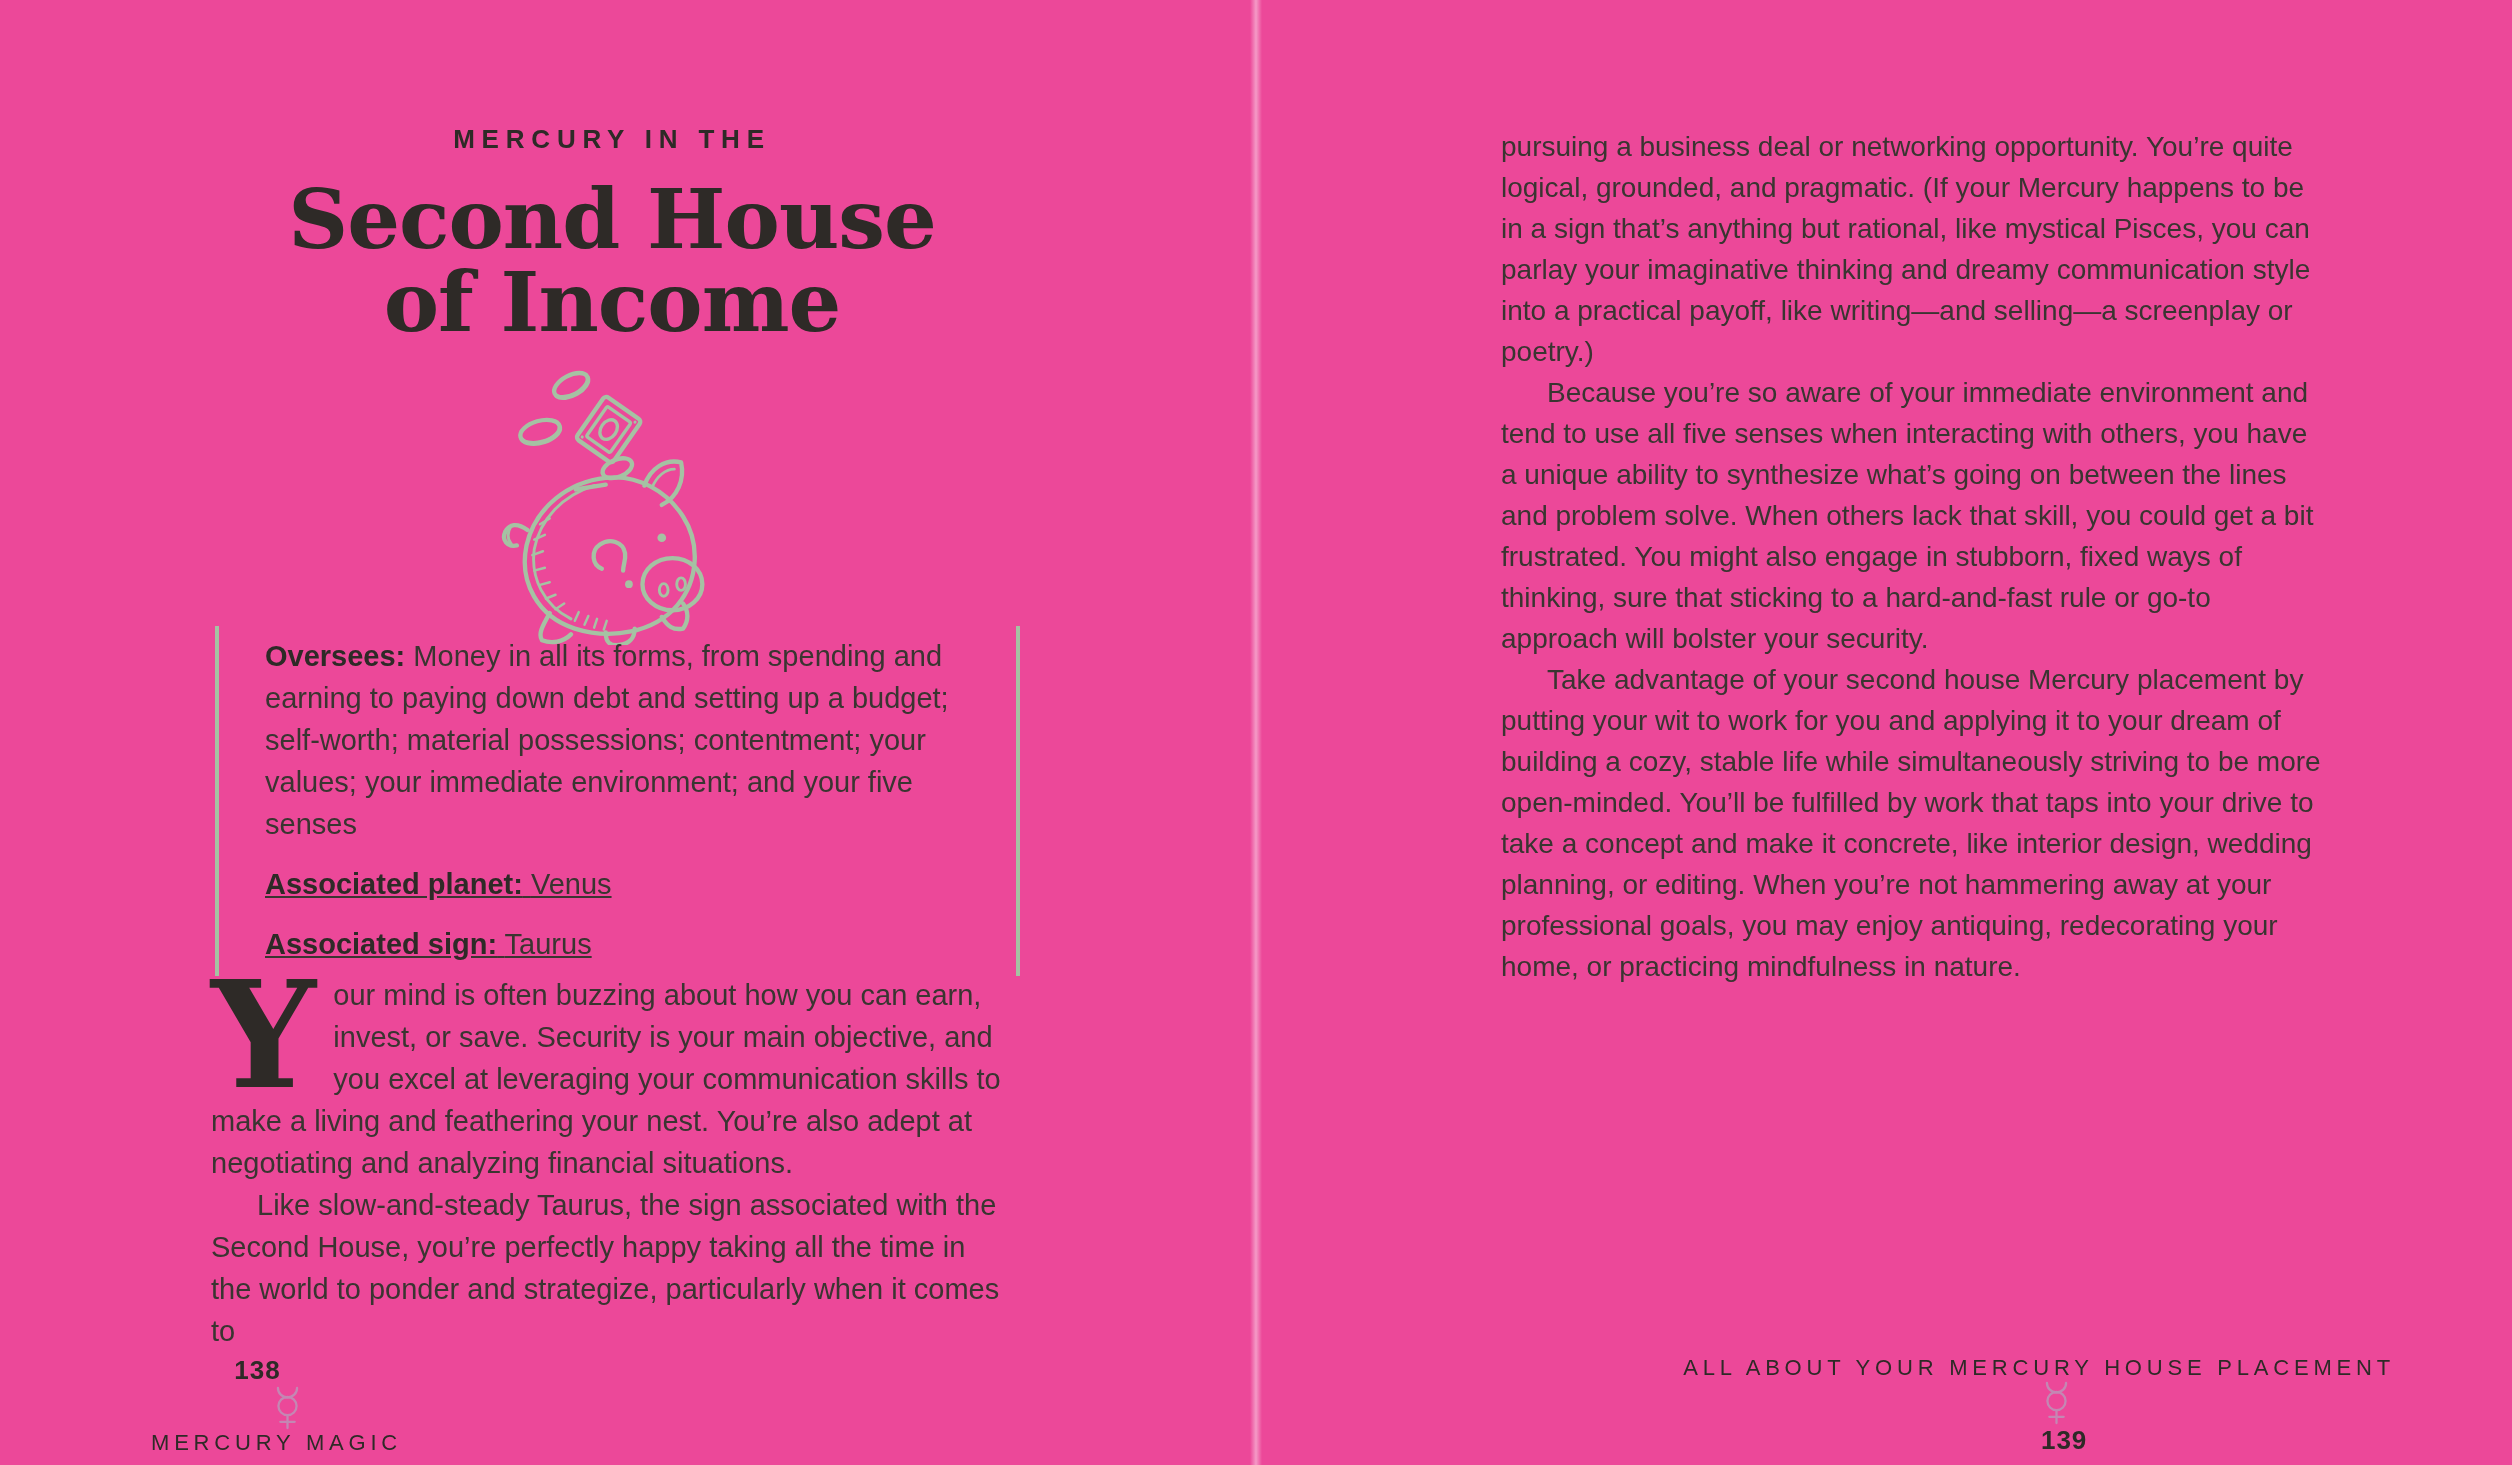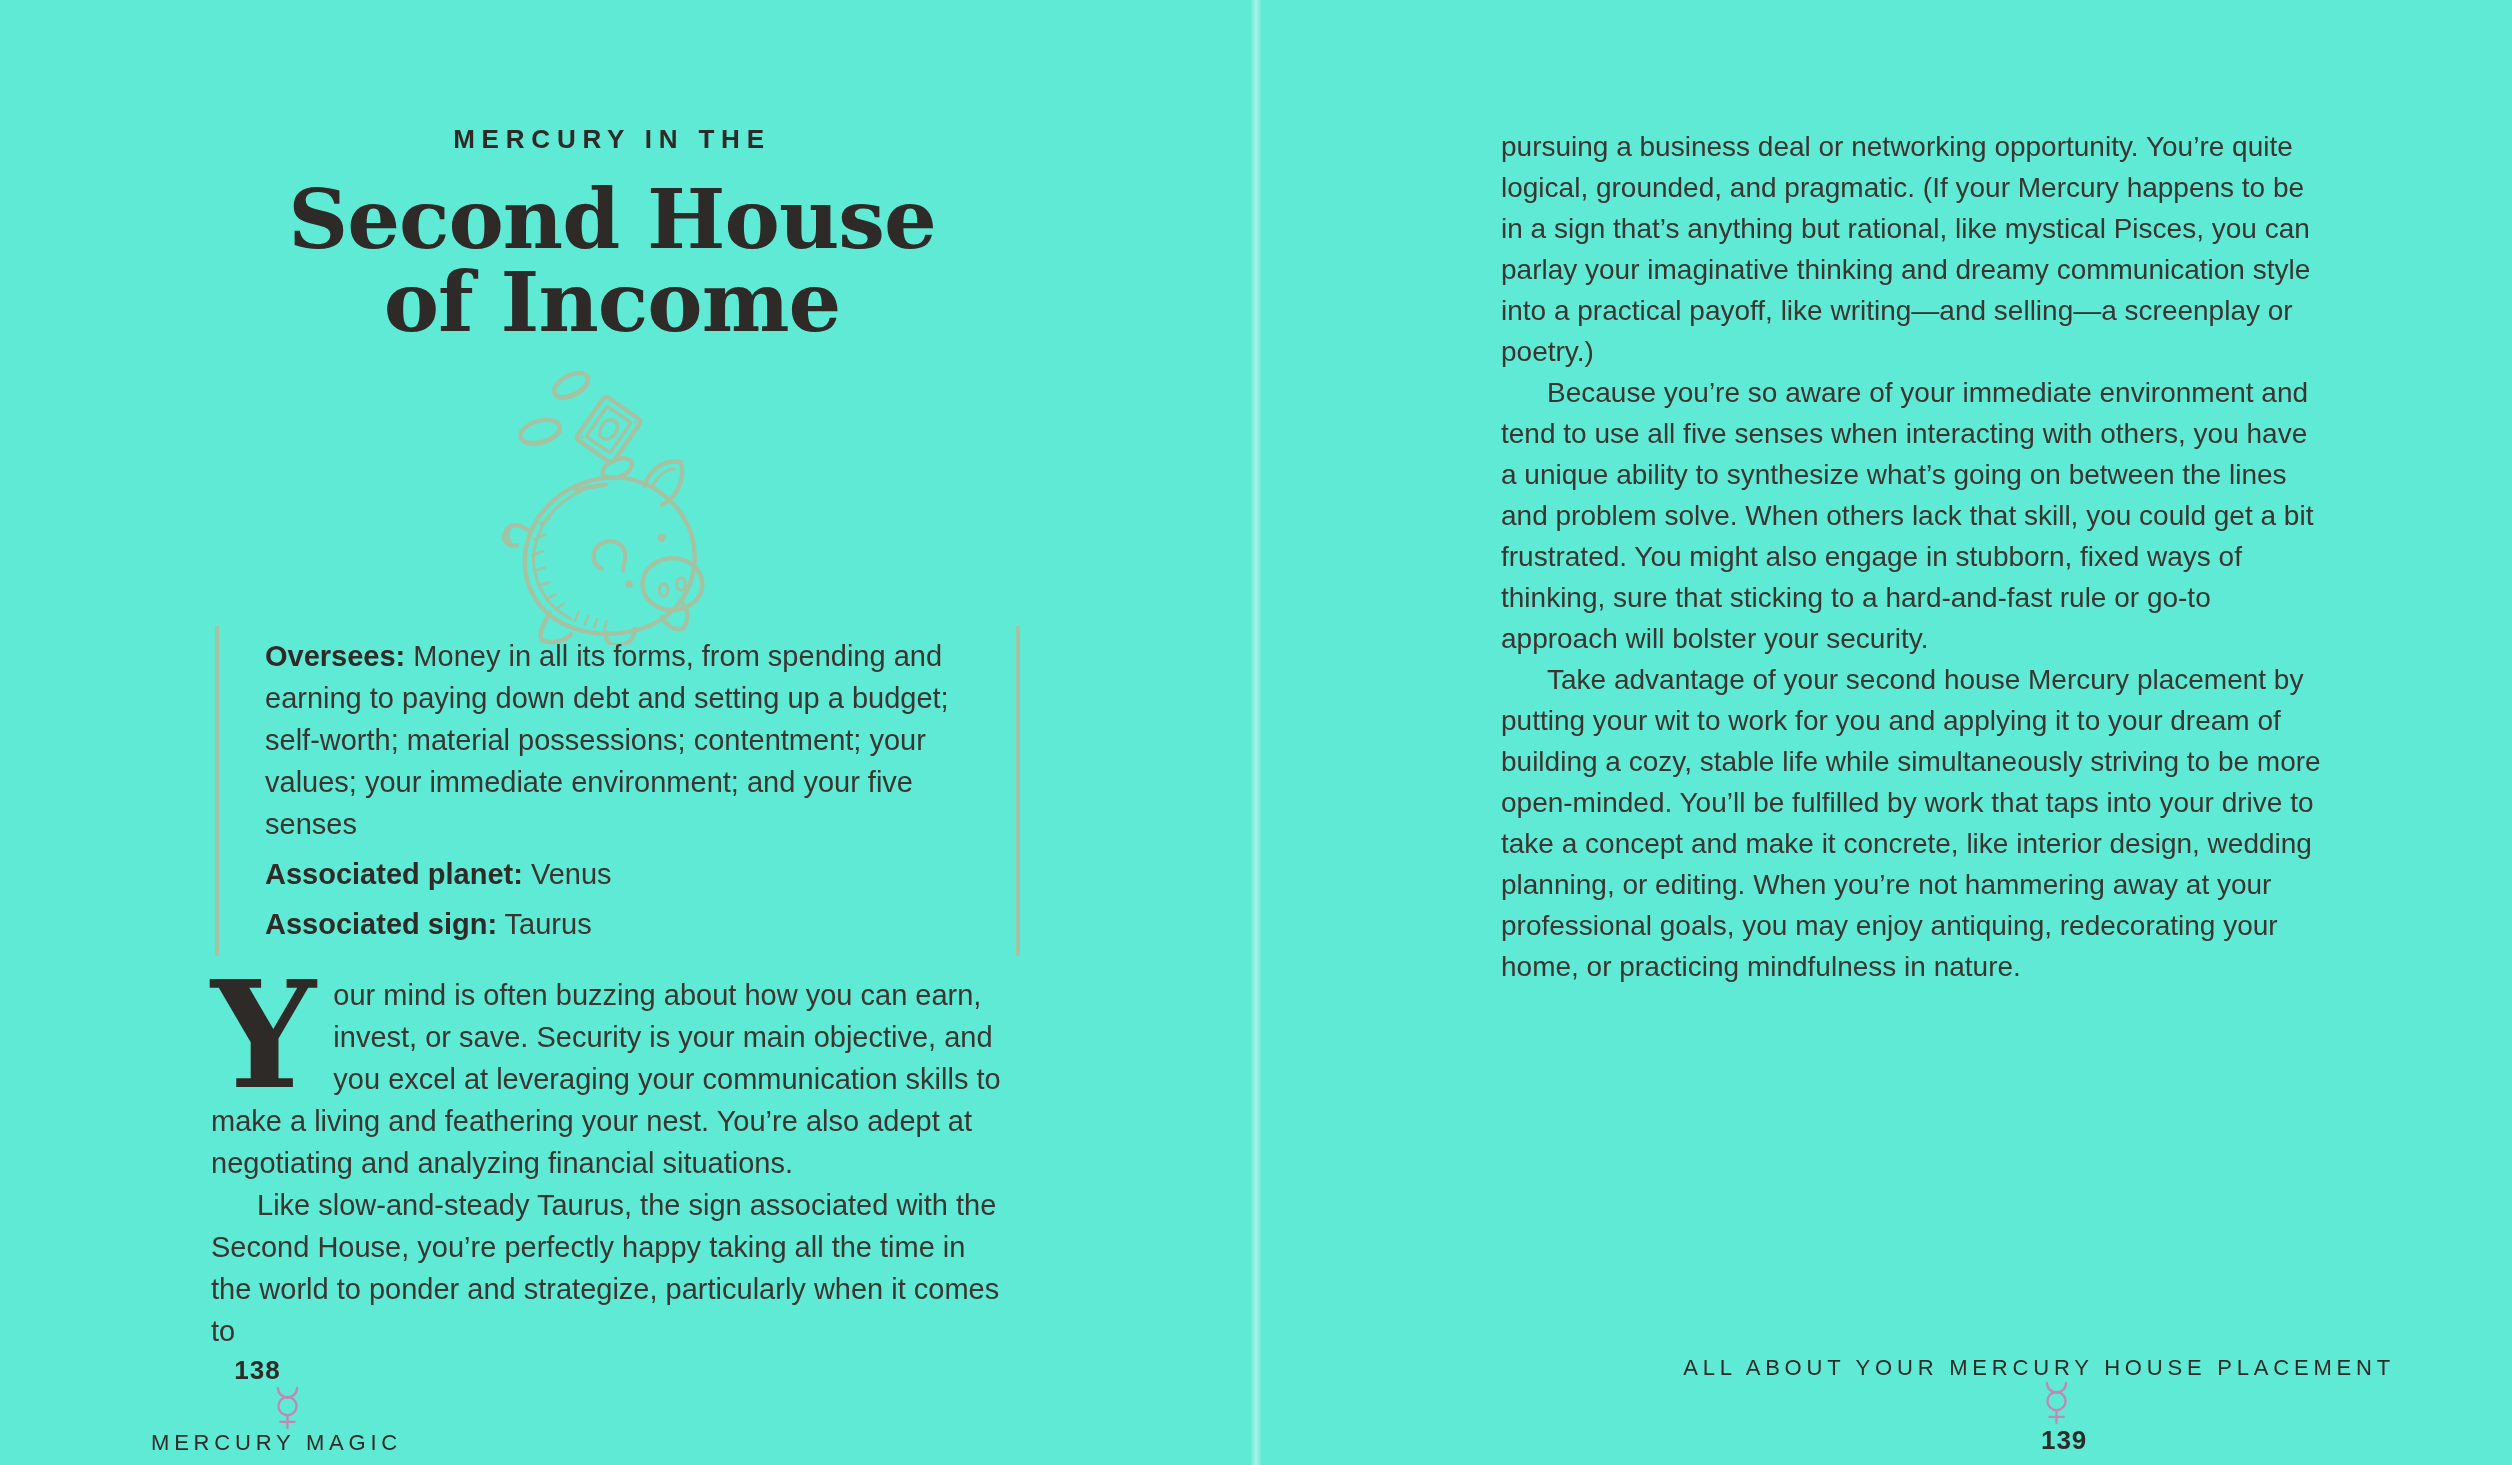--- a/index.html
+++ b/index.html
@@ -1,20 +1,20 @@
 <!DOCTYPE html>
 <html><head>
 <meta charset="utf-8">
 <style>
   * { margin:0; padding:0; box-sizing:border-box; }
   html,body { background:#e8e2da; }
   .spread {
     position:relative;
     width:2512px; height:1466px;
-    background:#5eead4;
+    background:#ec4899;
     overflow:hidden;
     font-family:"Liberation Sans", sans-serif;
     color:#3a3531;
   }
   .gutter {
     position:absolute; left:1250px; top:0; width:11.6px; height:100%;
     background:linear-gradient(90deg, rgba(255,255,255,0) 0%, rgba(255,255,255,0.45) 50%, rgba(255,255,255,0) 100%);
     pointer-events:none;
   }
   .page { position:absolute; top:0; width:1256px; height:1466px; }
@@ -41,21 +41,21 @@
 
   
   .infobox {
     position:absolute; left:215px; top:626px; width:805px;
     border-left:4.8px solid #a5c2a3;
     border-right:4.8px solid #a5c2a3;
     padding:8.7px 29px 11.6px 46px;
     font-size:29px; line-height:42px;
   }
   .infobox b { font-weight:700; color:#2e2a27; }
-  .ib-line { margin-top:8px; }
+  .ib-line { margin-top:18px;text-decoration:underline; }
 
   
   .body-copy p { margin:0; }
   .left-copy {
     position:absolute; left:211px; top:974px; width:796px;
     font-size:29px; line-height:42px;
   }
   .dropcap {
     float:left;
     font-family:"DejaVu Serif", serif;

